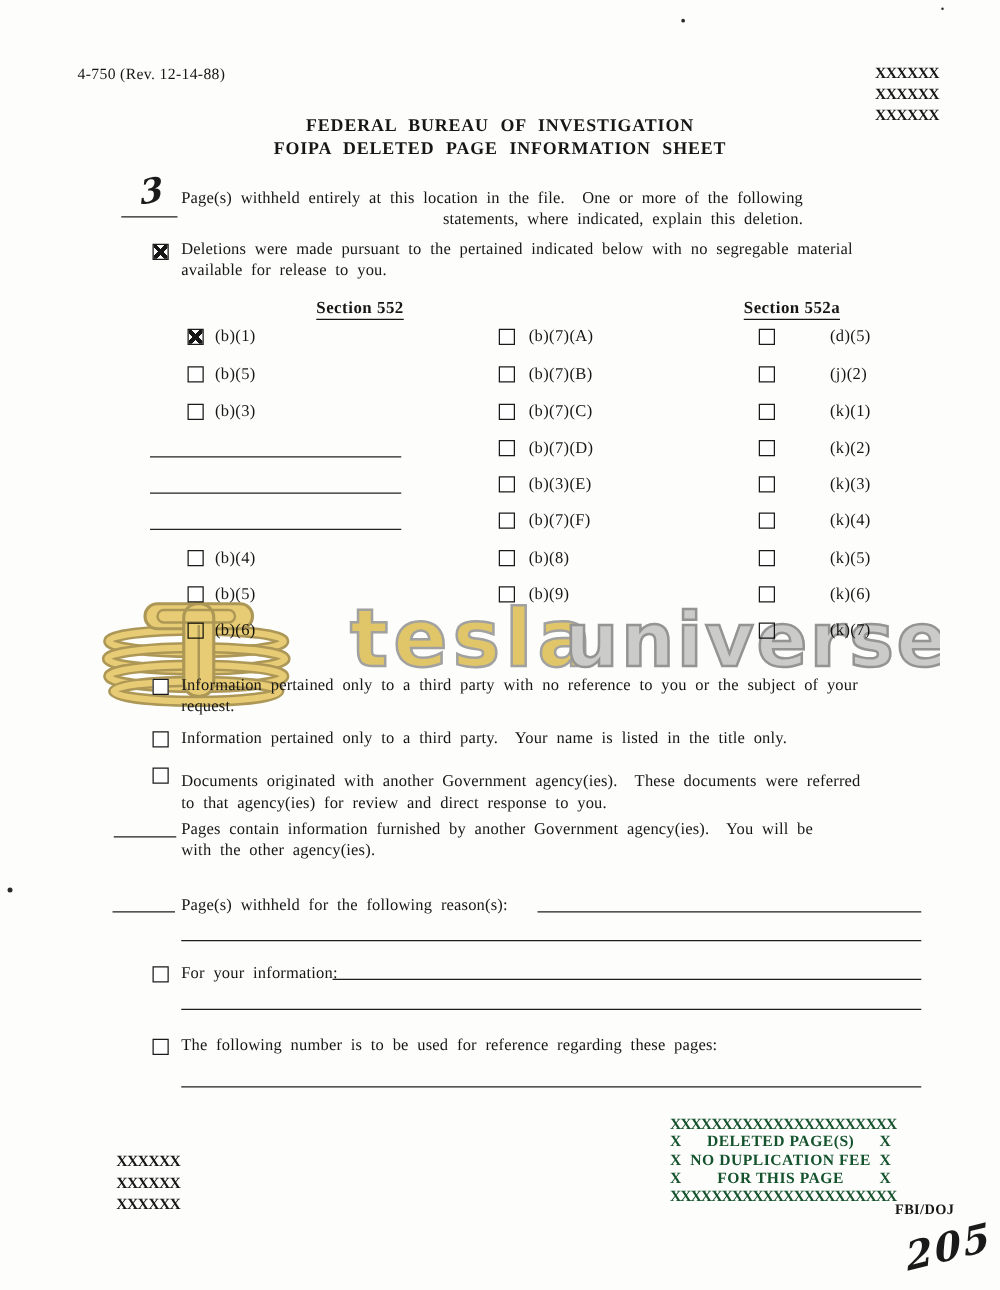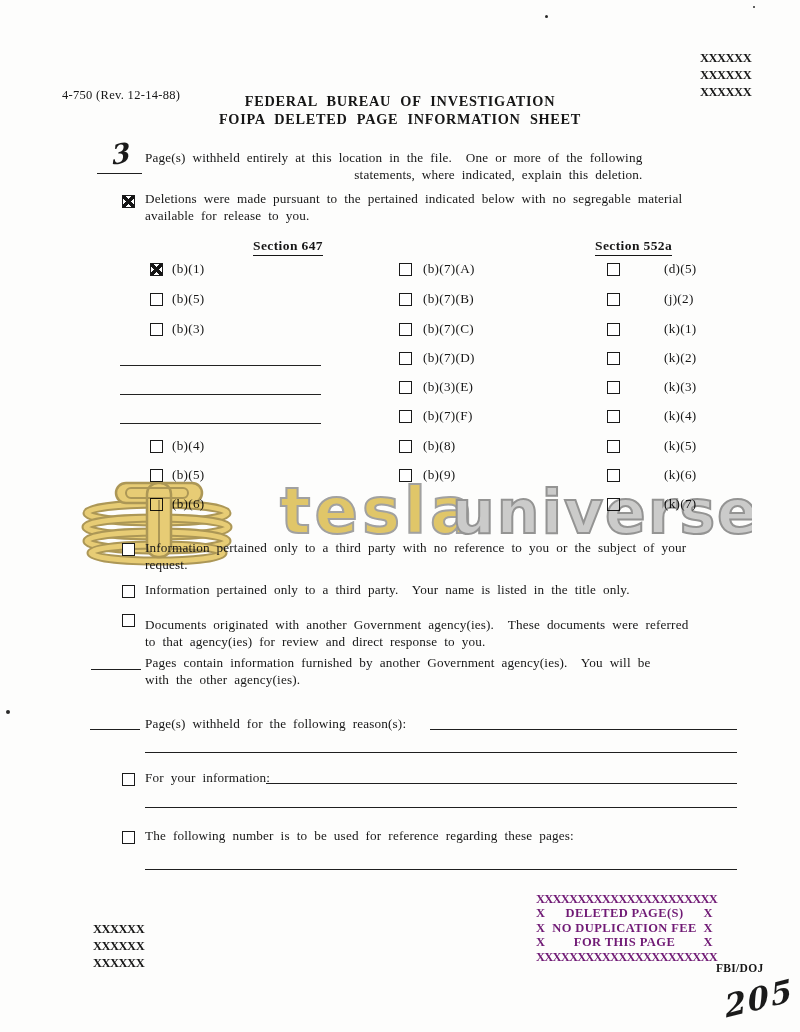--- a/index.html
+++ b/index.html
@@ -6,21 +6,21 @@
   html,body{margin:0;padding:0;background:#e8e8e8;}
   .page{
     position:relative;width:800px;height:1032px;margin:0 auto;
     background:#fdfdfc;overflow:hidden;
     font-family:"Liberation Serif", serif;color:#161616;
   }
   .abs{position:absolute;}
   .ln{white-space:pre;line-height:17px;}
   .para{font-size:13.2px;word-spacing:3.5px;letter-spacing:0.15px;}
   
-  .form-number{left:62px;top:52px;font-size:12.5px;letter-spacing:0.3px;margin-top:36px;}
+  .form-number{left:62px;top:52px;font-size:12.5px;letter-spacing:0.3px;}
   .xxx-top{left:700px;top:50px;font-weight:bold;font-size:12.5px;line-height:15.6px;letter-spacing:-0.5px;}
   .title-block{left:0;top:92px;width:800px;text-align:center;font-weight:bold;
     font-size:14.3px;line-height:18px;letter-spacing:0.7px;word-spacing:5px;}
   
   .cb{position:absolute;width:11px;height:11px;border:1.5px solid #1a1a1a;background:#fff;box-sizing:content-box;}
   .cb.checked{
     background-image:
       linear-gradient(45deg, transparent 40%, #151515 40%, #151515 60%, transparent 60%),
       linear-gradient(135deg, transparent 40%, #151515 40%, #151515 60%, transparent 60%);
   }
@@ -34,21 +34,21 @@
   
   .grow{position:absolute;left:0;width:800px;height:30px;}
   .glab{position:absolute;top:-2px;font-size:13.2px;letter-spacing:0.3px;}
   .k1{left:150px;} .t1{left:172px;}
   .k2{left:399px;} .t2{left:423px;}
   .k3{left:607px;} .t3{left:664px;}
   .gline{position:absolute;left:120px;width:201px;top:13px;border-bottom:1.3px solid #222;}
   
   .wm{left:52px;top:464px;mix-blend-mode:multiply;opacity:0.93;pointer-events:none;}
   
-  .stamp{left:536px;top:892px;width:177px;font-weight:bold;font-size:12.5px;line-height:14.4px;color:#701a75;}
+  .stamp{left:536px;top:892px;width:177px;font-weight:bold;font-size:12.5px;line-height:14.4px;color:#14532d;}
   .stamp .xrow{letter-spacing:-0.8px;white-space:nowrap;}
   .stamp .mid{display:flex;justify-content:space-between;letter-spacing:0.4px;}
   .xxx-bottom{left:93px;top:921px;font-weight:bold;font-size:12.5px;line-height:14px;letter-spacing:-0.5px;}
   .fbidoj{left:716px;top:962px;font-weight:bold;font-size:11.5px;letter-spacing:0.3px;}
   .speck{position:absolute;background:#2a2a2a;border-radius:50%;}
 </style>
 </head>
 <body>
 
 <div class="page">
@@ -70,21 +70,21 @@
     <div class="ln">Page(s) withheld entirely at this location in the file.  One or more of the following</div>
     <div class="ln">statements, where indicated, explain this deletion.</div>
   </div>
 
   <span class="cb checked" style="left:122px;top:195px;"></span>
   <div class="abs para" style="left:145px;top:190px;">
     <div class="ln">Deletions were made pursuant to the pertained indicated below with no segregable material</div>
     <div class="ln">available for release to you.</div>
   </div>
 
-  <span class="abs sec-head" style="left:253px;top:238px;">Section 647</span>
+  <span class="abs sec-head" style="left:253px;top:238px;">Section 552</span>
   <span class="abs sec-head" style="left:595px;top:238px;">Section 552a</span>
 
   <div>
     <div class="grow" style="top:263px">
       <span class="cb k1 checked"></span>
       <span class="glab t1">(b)(1)</span>
       <span class="cb k2"></span>
       <span class="glab t2">(b)(7)(A)</span>
       <span class="cb k3"></span>
       <span class="glab t3">(d)(5)</span>

